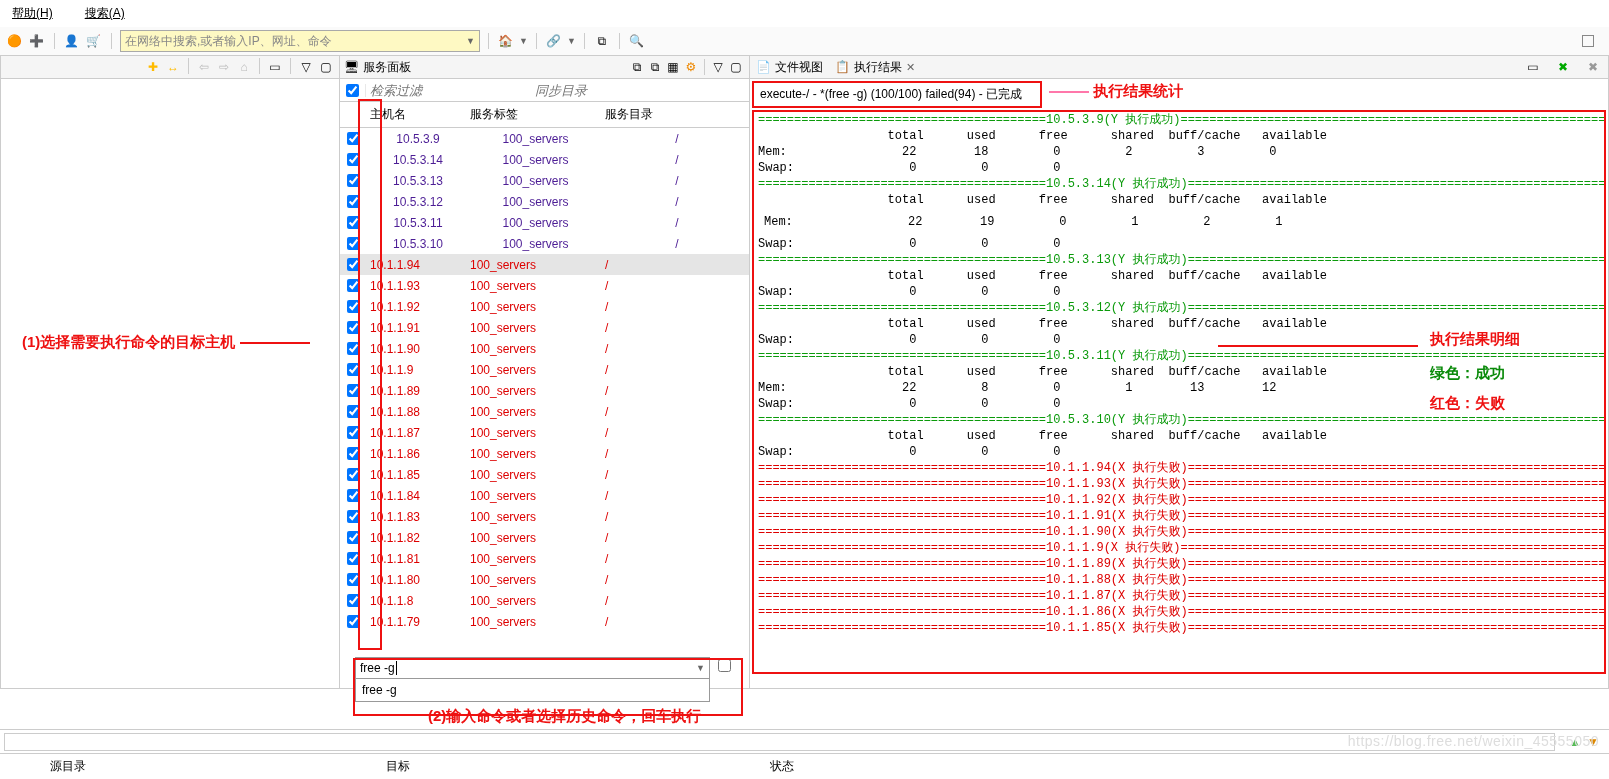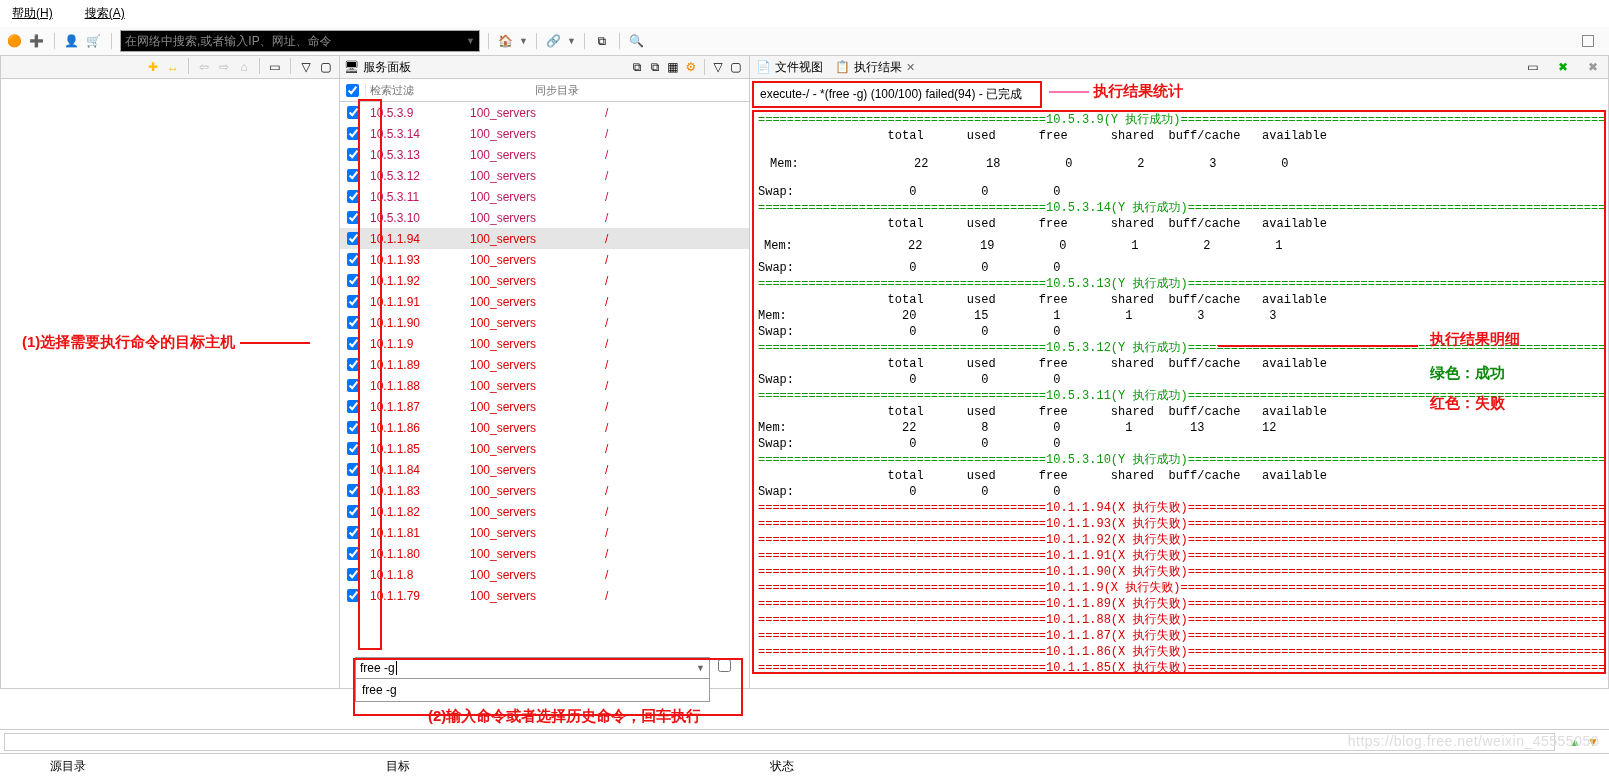--- a/index.html
+++ b/index.html
@@ -2,49 +2,49 @@
 <html><head>
 <meta charset="utf-8">
 <style>
   * { box-sizing: border-box; margin: 0; padding: 0; }
   body { font-family: "Microsoft YaHei", Tahoma, Arial, sans-serif; font-size: 12px; background: #fff; color: #000; position: relative; width: 1609px; height: 779px; overflow: hidden; }
   .menu-bar { display: flex; gap: 20px; padding: 3px 6px; background: #fff; }
   .menu-item { padding: 2px 6px; cursor: default; text-decoration: underline; }
   .toolbar { display: flex; align-items: center; gap: 4px; padding: 3px 6px; border-bottom: 1px solid #ccc; background: #fafafa; }
   .tb-btn { width: 18px; height: 18px; border: none; background: transparent; display: inline-flex; align-items: center; justify-content: center; font-size: 12px; cursor: pointer; }
   .tb-sep { width: 1px; height: 16px; background: #ccc; margin: 0 4px; }
-  .search-box { flex: 0 0 360px; height: 22px; border: 1px solid #a9a9a9; padding: 0 4px; display: flex; align-items: center; color: #888; font-size: 12px; background: #000000; }
+  .search-box { flex: 0 0 360px; height: 22px; border: 1px solid #a9a9a9; padding: 0 4px; display: flex; align-items: center; color: #888; font-size: 12px; background: #fef9c3; }
   .search-box .dd { margin-left: auto; color: #666; font-size: 9px; }
   .toolbar-mid { display: flex; align-items: center; gap: 4px; }
   .main-split { position: absolute; top: 55px; left: 0; right: 0; bottom: 90px; display: flex; }
   .mini-col { width: 340px; border: 1px solid #ccc; position: relative; }
   .mini-toolbar { display: flex; justify-content: flex-end; gap: 2px; padding: 2px 4px; border-bottom: 1px solid #ccc; background: #f5f5f5; }
   .panel-service { width: 410px; border: 1px solid #ccc; border-left: none; display: flex; flex-direction: column; }
   .panel-head { display: flex; align-items: center; padding: 2px 4px; background: #f5f5f5; border-bottom: 1px solid #ccc; font-size: 12px; }
   .panel-head .title-ico { margin-right: 4px; }
   .panel-head .spacer { flex: 1; }
   .filter-row { display: flex; align-items: center; border-bottom: 1px solid #ccc; }
   .filter-row .chk-col { width: 26px; display: flex; justify-content: center; border-right: 1px solid #e8e8e8; }
-  .filter-row input[type=text] { border: none; height: 22px; padding: 0 4px; font-size: 11px; outline: none; }
+  .filter-row input[type=text] { border: none; height: 22px; padding: 0 4px; font-size: 13px; outline: none; font-style: italic; }
   .filter-row .f1 { width: 165px; border-right: 1px solid #e8e8e8; color: #888; }
   .filter-row .f2 { flex: 1; color: #888; }
   .hdr-row { display: flex; align-items: center; border-bottom: 1px solid #ccc; font-size: 12px; }
   .hdr-row > div { padding: 4px; }
   .hdr-row .chk-col { width: 26px; }
   .hdr-row .c-host { width: 100px; }
   .hdr-row .c-tag { width: 135px; }
   .hdr-row .c-dir { flex: 1; }
   .host-list { flex: 1; overflow-y: auto; position: relative; }
   .host-row { display: flex; align-items: center; font-size: 12px; height: 21px; }
   .host-row.sel { background: #e5e5e5; }
   .host-row .rchk { width: 26px; display: flex; justify-content: center; }
   .host-row .rhost { width: 100px; padding-left: 4px; }
   .host-row .rtag { width: 135px; padding-left: 4px; }
   .host-row .rdir { flex: 1; padding-left: 4px; }
-  .green { color: #be185d; }
+  .green { color: #4c1d95; text-align: center; }
   .red { color: #d00; }
   .red-box { border: 2px solid #e11; }
   .panel-right { flex: 1; border: 1px solid #ccc; border-left: none; display: flex; flex-direction: column; min-width: 0; }
   .right-tabs { display: flex; align-items: center; padding: 2px 6px; background: #f5f5f5; border-bottom: 1px solid #ccc; gap: 12px; }
   .right-tabs .tab { display: flex; align-items: center; gap: 4px; font-size: 12px; }
   .right-tabs .tab.active { font-weight: normal; }
   .right-tabs .close-x { font-size: 11px; color: #666; }
   .status-line { border: 2px solid #e11; margin: 2px; padding: 3px 6px; font-size: 12px; display: inline-block; width: 290px; }
   .result-body { flex: 1; overflow: auto; font-family: Consolas, "Courier New", monospace; font-size: 12px; line-height: 16px; white-space: nowrap; padding-left: 4px; }
   .sep-line { color: #0a9a0a; }
@@ -135,20 +135,26 @@
       <button class="tb-btn">▽</button>
       <button class="tb-btn">▢</button>
     </div>
     <div class="filter-row">
       <div class="chk-col">
           <input type="checkbox" checked="" style="">
         </div>
       <input type="text" class="f1" placeholder="检索过滤" style="">
       <input type="text" class="f2" placeholder="同步目录" style="">
     </div>
+    <div class="hdr-row">
+      <div class="chk-col"></div>
+      <div class="c-host">主机名</div>
+      <div class="c-tag">服务标签</div>
+      <div class="c-dir">服务目录</div>
+    </div>
     <div class="host-list" id="host-list">
         <div class="host-row">
           <div class="rchk">
             <input type="checkbox" checked="" style="">
           </div>
           <div class="rhost green">10.5.3.9</div>
           <div class="rtag green">100_servers</div>
           <div class="rdir green">/</div>
         </div>
         <div class="host-row">
@@ -352,29 +358,28 @@
       <span class="spacer" style="flex:1"></span>
       <button class="tb-btn">▭</button>
       <button class="tb-btn" style="color:#0a0">✖</button>
       <button class="tb-btn" style="color:#999">✖</button>
     </div>
     <div><span class="status-line">execute-/ - *(free -g) (100/100) failed(94)  - 已完成</span></div>
     <div class="result-border">
       <div class="result-body" id="result-body">
           <div class="sep-line">========================================10.5.3.9(Y 执行成功)============================================================</div>
           <pre style="margin: 0px; font-family: inherit; white-space: pre;">                  total      used      free      shared  buff/cache   available</pre>
-          <pre style="margin: 12px; font-family: inherit; white-space: pre;">Mem:                22        18         0         2         3         0</pre>
+          <pre style="margin: 0px; font-family: inherit; white-space: pre;">Mem:                22        18         0         2         3         0</pre>
           <pre style="margin: 0px; font-family: inherit; white-space: pre;">Swap:                0         0         0</pre>
           <div class="sep-line">========================================10.5.3.14(Y 执行成功)============================================================</div>
           <pre style="margin: 0px; font-family: inherit; white-space: pre;">                  total      used      free      shared  buff/cache   available</pre>
           <pre style="margin: 6px; font-family: inherit; white-space: pre;">Mem:                22        19         0         1         2         1</pre>
           <pre style="margin: 0px; font-family: inherit; white-space: pre;">Swap:                0         0         0</pre>
           <div class="sep-line">========================================10.5.3.13(Y 执行成功)============================================================</div>
           <pre style="margin: 0px; font-family: inherit; white-space: pre;">                  total      used      free      shared  buff/cache   available</pre>
-          <pre style="margin: 0px; font-family: inherit; white-space: pre;">Mem:                20        15         1         1         3         3</pre>
           <pre style="margin: 0px; font-family: inherit; white-space: pre;">Swap:                0         0         0</pre>
           <div class="sep-line">========================================10.5.3.12(Y 执行成功)============================================================</div>
           <pre style="margin: 0px; font-family: inherit; white-space: pre;">                  total      used      free      shared  buff/cache   available</pre>
           <pre style="margin: 0px; font-family: inherit; white-space: pre;">Swap:                0         0         0</pre>
           <div class="sep-line">========================================10.5.3.11(Y 执行成功)============================================================</div>
           <pre style="margin: 0px; font-family: inherit; white-space: pre;">                  total      used      free      shared  buff/cache   available</pre>
           <pre style="margin: 0px; font-family: inherit; white-space: pre;">Mem:                22         8         0         1        13        12</pre>
           <pre style="margin: 0px; font-family: inherit; white-space: pre;">Swap:                0         0         0</pre>
           <div class="sep-line">========================================10.5.3.10(Y 执行成功)============================================================</div>
           <pre style="margin: 0px; font-family: inherit; white-space: pre;">                  total      used      free      shared  buff/cache   available</pre>

